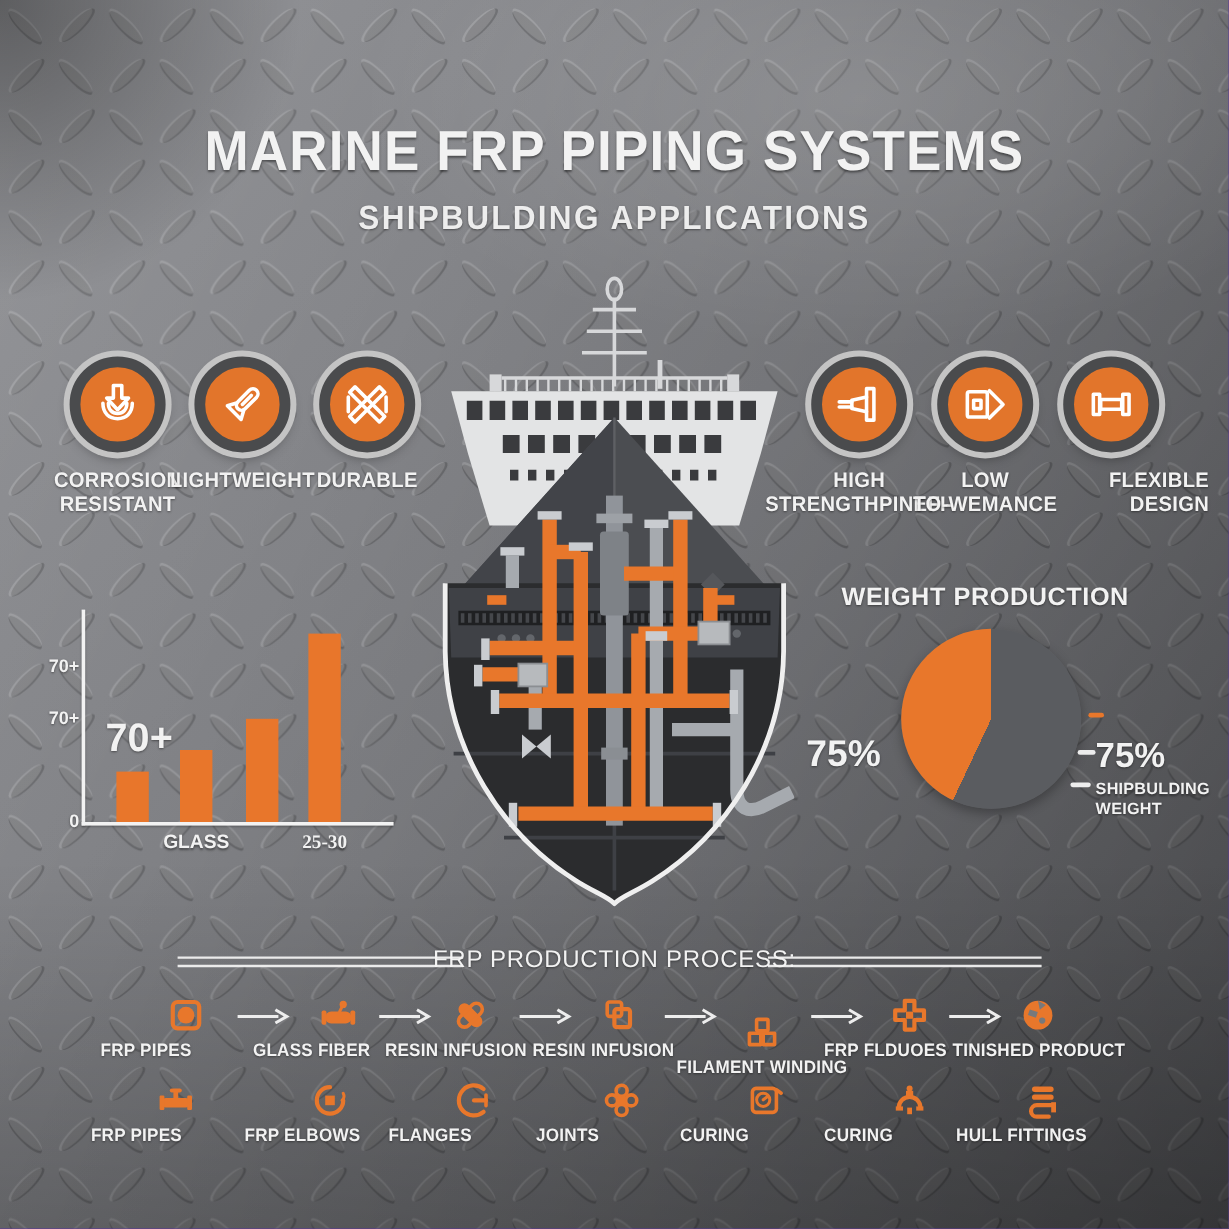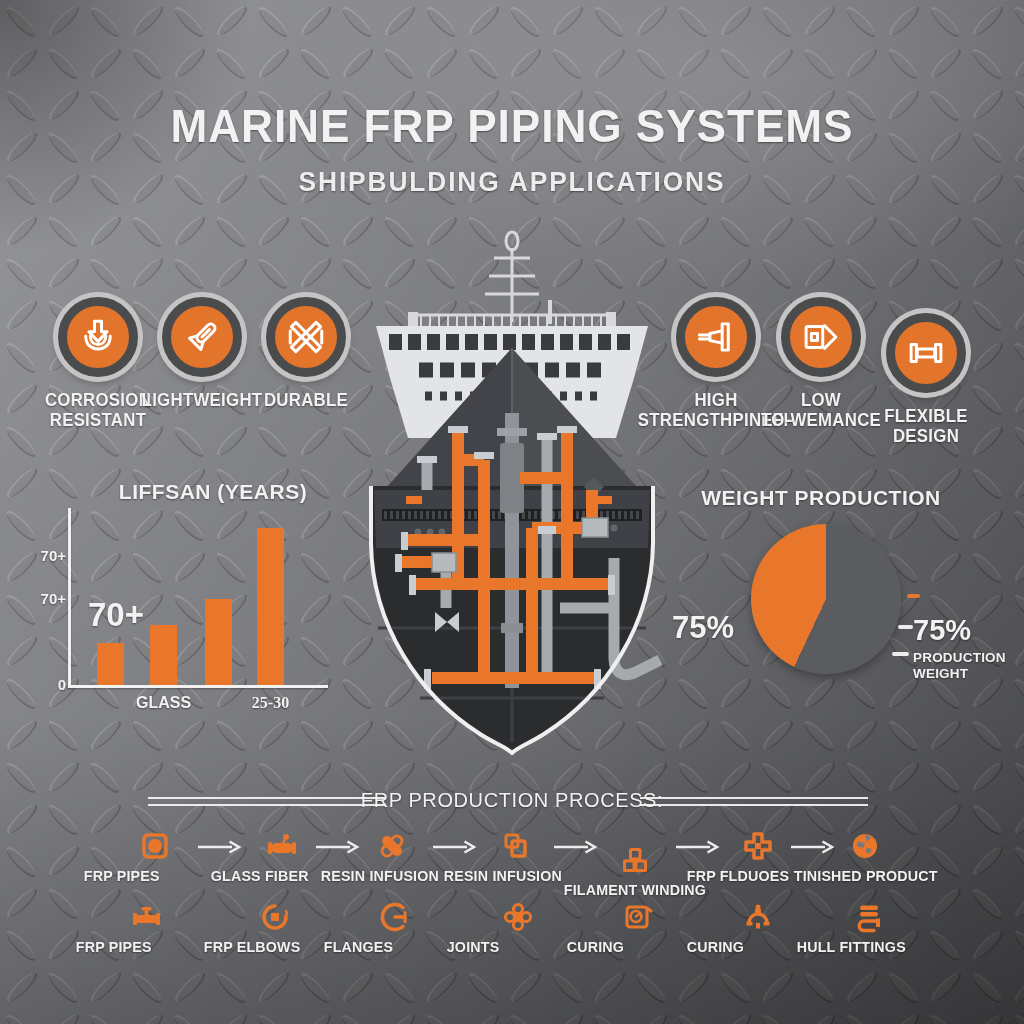--- a/index.html
+++ b/index.html
@@ -181,21 +181,21 @@
               <rect x="6.5" y="10" width="3.5" height="4"></rect>
               <path d="M14 5.5 20.5 12 14 18.5"></path>
             </svg>
           </span>
         </div>
         <div class="badge-label txt">
           <div>LOW</div>
           <div>TO-WEMANCE</div>
         </div>
       </div>
-      <div class="badge" style="left: 926px; top: 308px;">
+      <div class="badge" style="left: 926px; top: 292px; text-align: right;">
         <div class="badge-circle">
           <span>
             <svg width="42" height="42" viewBox="0 0 24 24" fill="none" stroke="#FFFFFF" stroke-width="1.7" stroke-linecap="round" stroke-linejoin="round">
               <rect x="7" y="9.7" width="10" height="4.6"></rect>
               <rect x="3.5" y="7.2" width="3" height="9.6"></rect>
               <rect x="17.5" y="7.2" width="3" height="9.6"></rect>
             </svg>
           </span>
         </div>
         <div class="badge-label txt">
@@ -303,21 +303,20 @@
       <polygon points="97,384 97,404 85,394"></polygon>
       <rect x="70" y="325" width="24" height="19" fill="#B7BABD" stroke="#8B8E92" stroke-width="1.5"></rect>
       <rect x="220" y="290" width="26" height="19" fill="#B7BABD" stroke="#8B8E92" stroke-width="1.5"></rect>
     </g>
 
     <path d="M9,258 L9,315 C10,398 58,468 118,506 C132,515 144,519 150,525
       C156,519 168,515 182,506 C242,468 290,398 291,315 L291,258" fill="none" stroke="#EFEFEF" stroke-width="4" stroke-linejoin="round"></path>
   </svg>
 
   <div id="barchart" class="layer">
-    <div id="bar-title" class="txt">LIFFSAN (YEARS)</div>
     <div class="axis" style="left:30px;top:28px;width:3px;height:180px;"></div>
     <div class="axis" style="left:30px;top:205px;width:260px;height:3px;"></div>
     <div id="bars">
         <div class="bar" style="left: 59px; height: 42.39px; top: 162.61px; background: rgb(232, 118, 43);"></div>
         <div class="xlab txt" style="left: 72.5px;"></div>
         <div class="bar" style="left: 112px; height: 59.66px; top: 145.34px; background: rgb(232, 118, 43);"></div>
         <div class="xlab txt" style="left: 125.5px;">GLASS</div>
         <div class="bar" style="left: 167px; height: 86.35px; top: 118.65px; background: rgb(232, 118, 43);"></div>
         <div class="xlab txt" style="left: 180.5px;"></div>
         <div class="bar" style="left: 219px; height: 157px; top: 48px; background: rgb(232, 118, 43);"></div>
@@ -327,21 +326,21 @@
   <div class="ytick txt" style="top: 196px;">0</div>
       <div class="ytick txt" style="top: 109.65px;">70+</div>
       <div class="ytick txt" style="top: 67.26px;">70+</div>
     </div>
 
   <div id="piechart" class="layer">
     <div id="pie-title" class="txt">WEIGHT PRODUCTION</div>
     <div id="pie" style="background: conic-gradient(rgb(90, 92, 96) 0deg, rgb(90, 92, 96) 205.2deg, rgb(232, 119, 43) 205.2deg, rgb(232, 119, 43) 360deg);"></div>
     <div id="pie-left-label" class="txt">75%</div>
     <div id="pie-right-label" class="txt">75%</div>
-    <div class="pie-sub txt" style="top:172px;">PRODUCTION</div>
+    <div class="pie-sub txt" style="top:172px;">SHIPBULDING</div>
     <div class="pie-sub txt" style="top:188px;">WEIGHT</div>
     <div class="dash" style="left:241px;top:116px;width:13px;height:4px;background:#E8772B;"></div>
     <div class="dash" style="left:232px;top:147px;width:15px;height:4px;background:#EDEDED;"></div>
     <div class="dash" style="left:226px;top:174px;width:17px;height:4px;background:#EDEDED;"></div>
   </div>
 
   <div id="proc-heading" class="layer txt">FRP PRODUCTION PROCESS:</div>
   <div class="rule" style="left:148px;width:238px;"></div>
   <div class="rule" style="left:640px;width:228px;"></div>
   <div id="process-rows">

